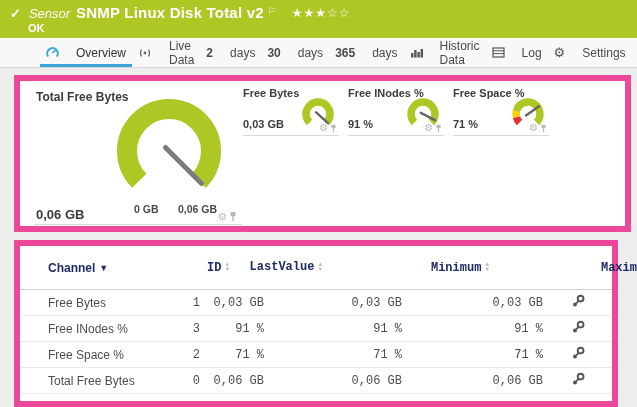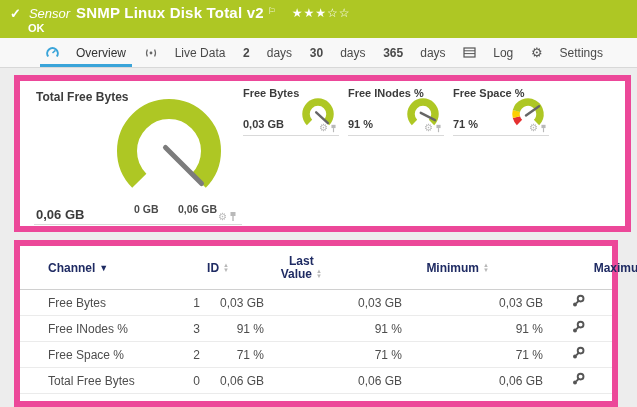--- a/index.html
+++ b/index.html
@@ -55,24 +55,24 @@
   .sg-underline { position:absolute; left:0; top:48px; width:96px; height:1px; background:#d9d9d9; }
 
   
   .tbl { width:100%; font-size:12px; color:#4d4d4d; }
   .tr { display:grid; grid-template-columns:150px 30px 64px 138px 141px 1fr; align-items:center; }
   .thead { height:44px; border-bottom:1px solid #d0d0d0; color:#1f2b63; font-weight:bold;gap:29px; }
   .thead .cell { display:flex; align-items:center; }
   .row { height:26px; border-bottom:1px solid #ebebeb; }
   .cell { padding:0; }
   .c-channel { padding-left:28px; justify-self:start; }
-  .c-num { justify-self:end; text-align:right; }
+  .c-num { justify-self:end; text-align:right;font-family:Liberation Mono, monospace; }
   .c-icon { justify-self:center; }
   .th-right { justify-content:flex-end; }
-  .th-center2 { flex-direction:column; align-items:flex-end; justify-content:center; line-height:13px; }
+  .th-center2 { flex-direction:row; align-items:flex-end; justify-content:center; line-height:13px; }
   .th-lastline { display:flex; align-items:center; }
   .sort-caret { color:#1f2b63; font-size:9px; margin-left:4px; }
   .sort-arrows { display:inline-flex; flex-direction:column; margin-left:4px; line-height:4px; }
   .sort-arrows span { font-size:6px; color:#b8b8b8; height:5px; }
   .wrench-btn { cursor:pointer; display:inline-flex; }
 </style>
 </head>
 <body>
 
 <div class="sensor-header">
@@ -106,20 +106,29 @@
     <span class="num">2</span>
     <span>days</span>
   </div>
   <div class="tab">
     <span class="num">30</span>
     <span>days</span>
   </div>
   <div class="tab">
     <span class="num">365</span>
     <span>days</span>
+  </div>
+  <div class="tab">
+    <svg width="13" height="12" viewBox="0 0 13 12">
+      <rect x="1" y="6" width="2.4" height="4.5" fill="#555"></rect>
+      <rect x="4.2" y="3" width="2.4" height="7.5" fill="#555"></rect>
+      <rect x="7.4" y="5" width="2.4" height="5.5" fill="#555"></rect>
+      <rect x="10.6" y="2" width="2.4" height="8.5" fill="#555"></rect>
+    </svg>
+    <span>Historic Data</span>
   </div>
   <div class="tab">
     <svg width="13" height="11" viewBox="0 0 13 11">
       <rect x="1" y="1" width="11" height="9" fill="none" stroke="#555" stroke-width="1.2"></rect>
       <line x1="1" y1="3.8" x2="12" y2="3.8" stroke="#555" stroke-width="1"></line>
       <line x1="1" y1="6.6" x2="12" y2="6.6" stroke="#555" stroke-width="1"></line>
     </svg>
     <span>Log</span>
   </div>
   <div class="tab">

